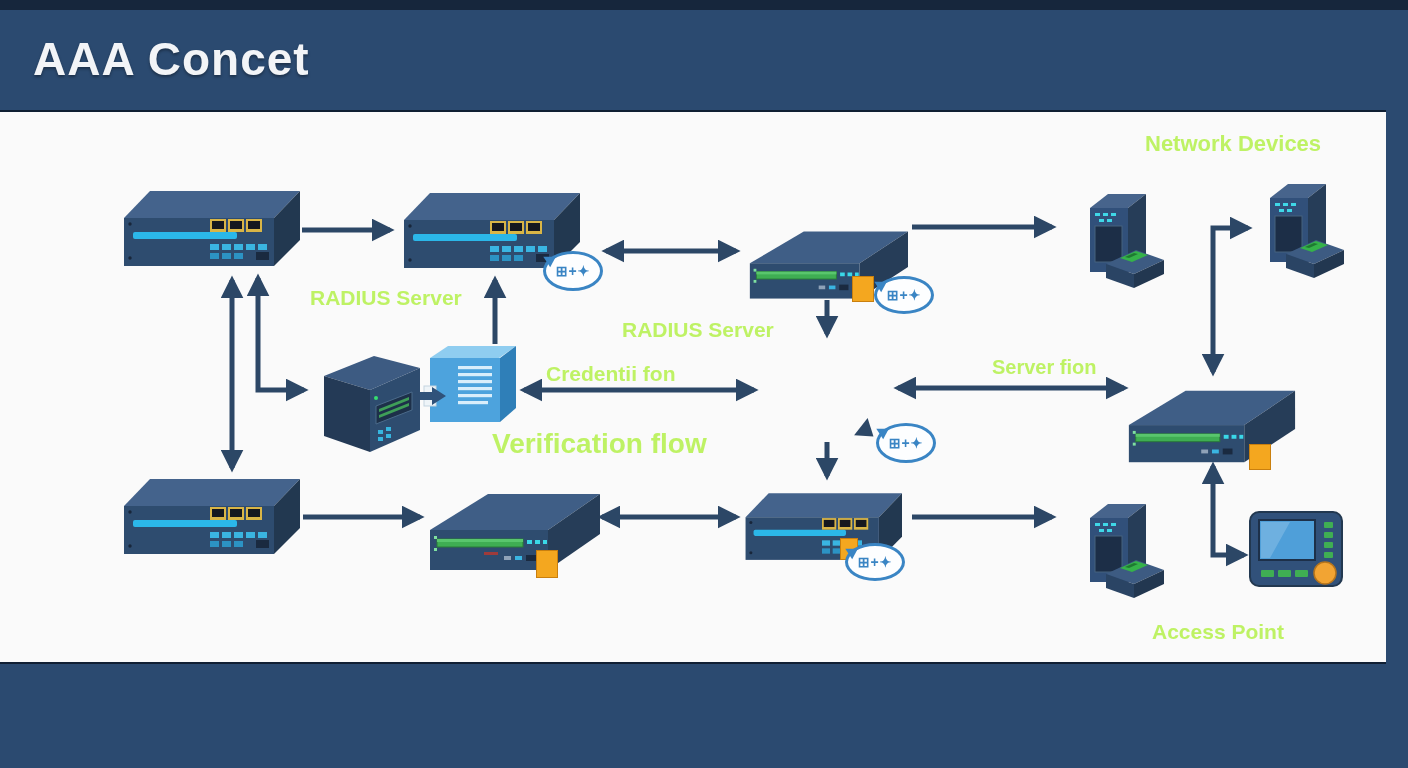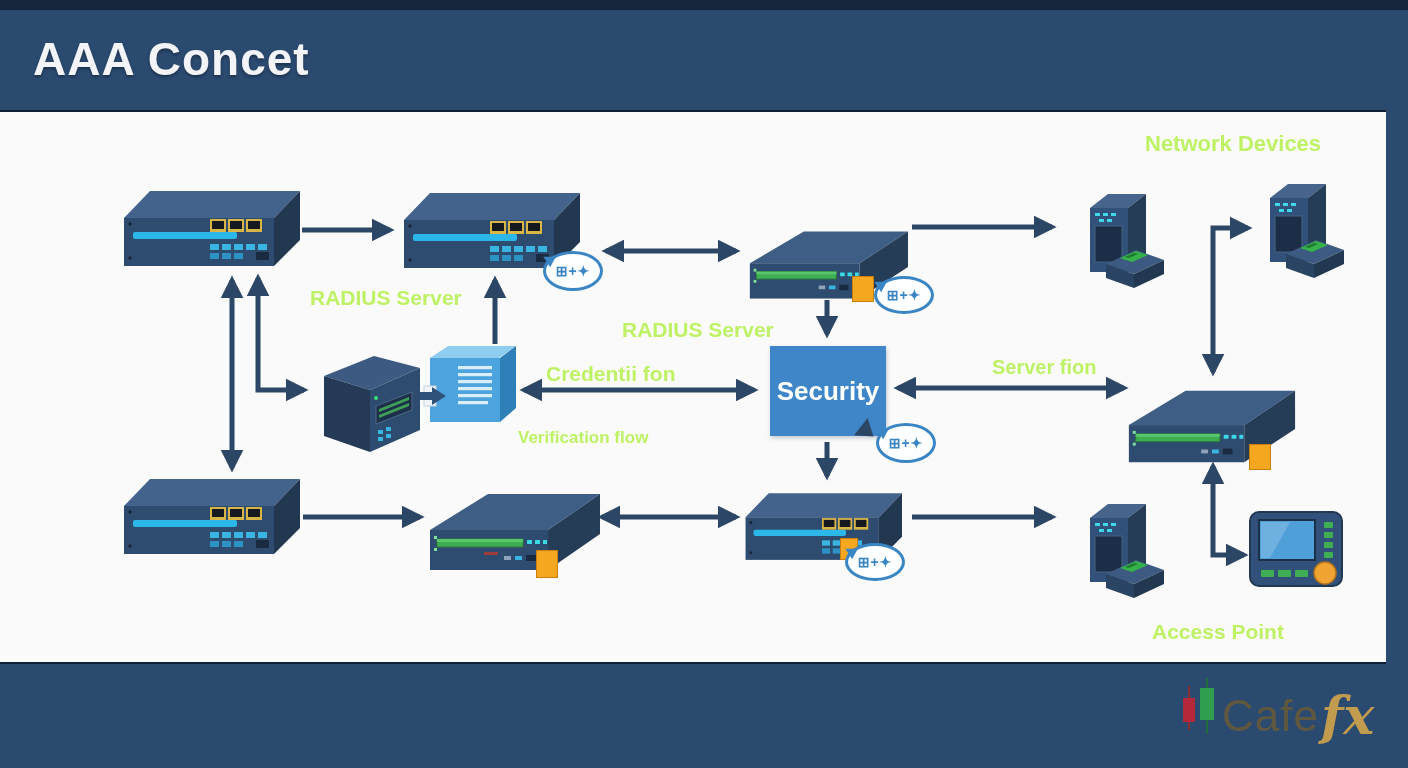--- a/index.html
+++ b/index.html
@@ -63,27 +63,24 @@
       <path d="M912,517 H1052" marker-end="url(#ah)"></path>
       <path d="M1213,372 V228 H1248" marker-start="url(#ah)" marker-end="url(#ah)"></path>
       <path d="M1213,466 V555 H1244" marker-start="url(#ah)" marker-end="url(#ah)"></path>
     </g>
   </svg>
 
   <div class="lbl" style="left:1145px;top:131px;font-size:22px;">Network Devices</div>
   <div class="lbl" style="left:310px;top:286px;font-size:21px;">RADIUS Server</div>
   <div class="lbl" style="left:622px;top:318px;font-size:21px;">RADIUS Server</div>
   <div class="lbl" style="left:546px;top:362px;font-size:21px;">Credentii fon</div>
-  <div class="lbl" style="left:518px;top:428px;font-size:17px;">Verification flow</div>
+  <div class="lbl" style="left:492px;top:428px;font-size:28px;">Verification flow</div>
   <div class="lbl" style="left:992px;top:356px;font-size:20px;">Server fion</div>
   <div class="lbl" style="left:1152px;top:620px;font-size:21px;">Access Point</div>
 
-  <div class="security">
-    <span>Security</span>
-  </div>
   <div class="sec-corner"></div>
 
   <div class="dev" style="left:120px;top:186px;width:180px;height:86px;">
     <svg viewBox="0 0 180 86">
       <polygon points="4,32 30,5 180,5 154,32" fill="#44638c"></polygon>
       <polygon points="154,32 180,5 180,54 154,80" fill="#223850"></polygon>
       <rect x="4" y="32" width="150" height="48" fill="#2e4c6f"></rect>
       <rect x="13" y="46" width="104" height="7" rx="2" fill="#2bb7e9"></rect>
       <g>
         <rect x="90" y="33" width="16" height="13" fill="#d9b546"></rect>
@@ -398,23 +395,13 @@
   <div class="badge" style="left:874px;top:276px;width:54px;height:32px;">
       <span>⊞+✦</span>
     </div>
   <div class="badge" style="left:876px;top:423px;width:54px;height:34px;">
       <span>⊞+✦</span>
     </div>
   <div class="badge" style="left:845px;top:543px;width:54px;height:32px;">
       <span>⊞+✦</span>
     </div>
 
-  <div class="watermark">
-    <svg width="44" height="62" viewBox="0 0 44 62">
-      <line x1="11" y1="10" x2="11" y2="54" stroke="#8a2f35" stroke-width="2"></line>
-      <rect x="5" y="22" width="12" height="24" fill="#b5283a"></rect>
-      <line x1="29" y1="2" x2="29" y2="58" stroke="#1f6b3a" stroke-width="2"></line>
-      <rect x="22" y="12" width="14" height="32" fill="#2f9e4f"></rect>
-    </svg>
-    <span class="wm-cafe">Cafe</span>
-    <span class="wm-fx">fx</span>
-  </div>
 </div>
 
 </body></html>

